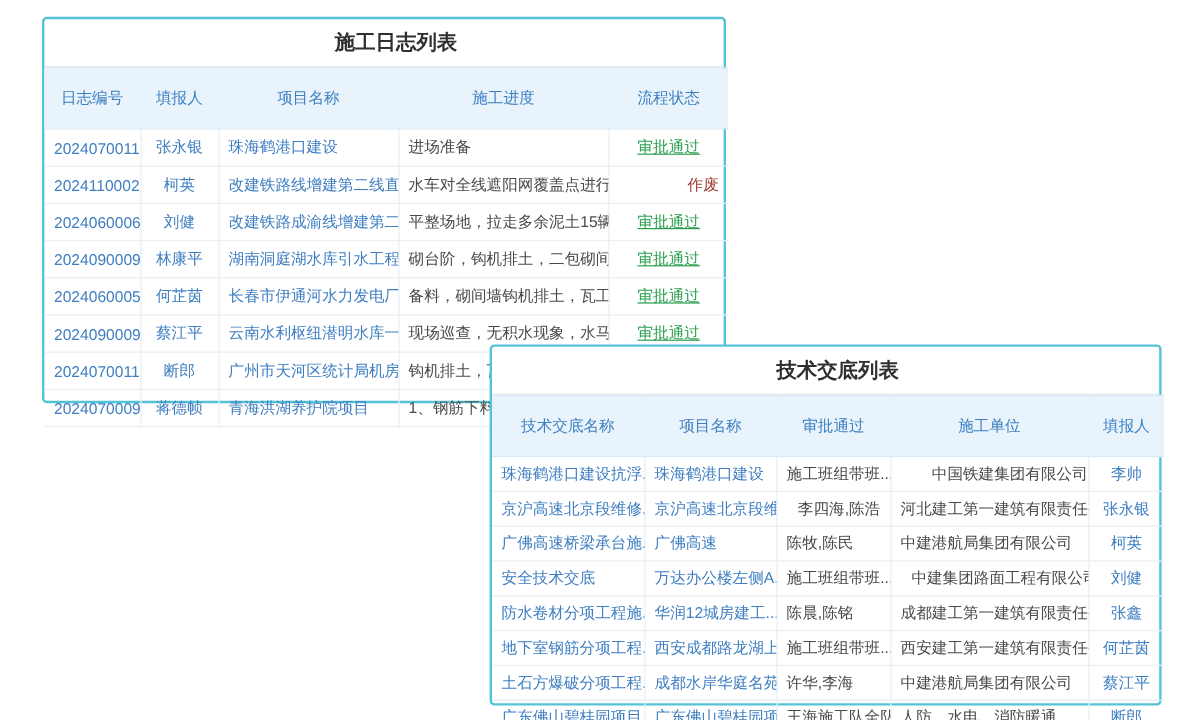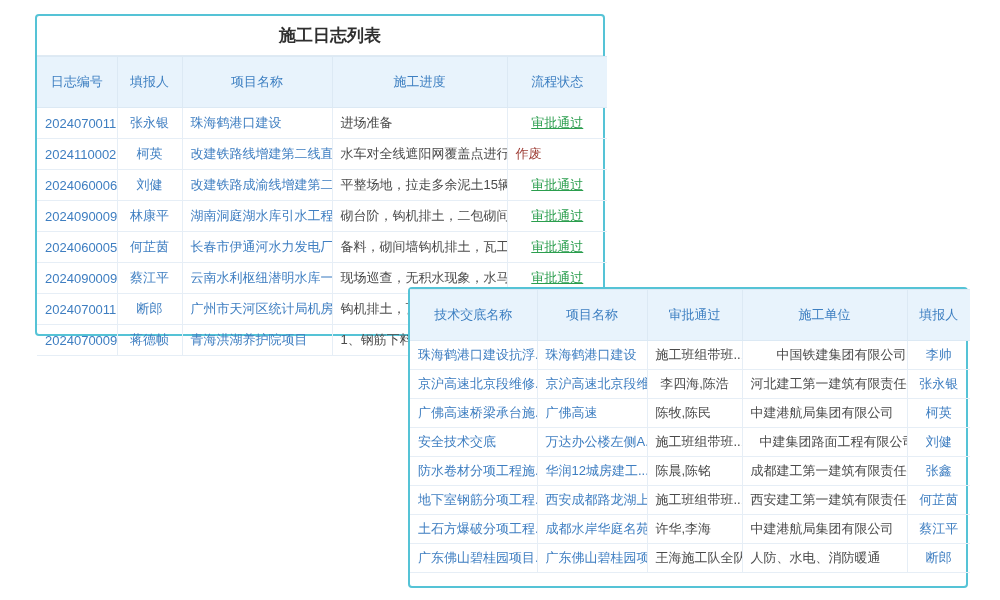--- a/index.html
+++ b/index.html
@@ -76,21 +76,21 @@
           <td style="text-align: center;"><span class="cell-link">张永银</span></td>
           <td style="text-align: left;"><span class="cell-link">珠海鹤港口建设</span></td>
           <td style="text-align: left;"><span class="cell-text">进场准备</span></td>
           <td style="text-align: center;"><span class="status status-approved">审批通过</span></td>
         </tr>
         <tr>
           <td style="text-align: center;"><span class="cell-link">2024110002</span></td>
           <td style="text-align: center;"><span class="cell-link">柯英</span></td>
           <td style="text-align: left;"><span class="cell-link">改建铁路线增建第二线直...</span></td>
           <td style="text-align: left;"><span class="cell-text">水车对全线遮阳网覆盖点进行...</span></td>
-          <td style="text-align: left;"><span class="status status-void">作废</span></td>
+          <td style="text-align: right;"><span class="status status-void">作废</span></td>
         </tr>
         <tr>
           <td style=" margin-top: 32px;"><span class="cell-link">2024060006</span></td>
           <td style="text-align: center;"><span class="cell-link">刘健</span></td>
           <td style="text-align: left;"><span class="cell-link">改建铁路成渝线增建第二...</span></td>
           <td style="text-align: left;"><span class="cell-text">平整场地，拉走多余泥土15辆...</span></td>
           <td style="text-align: center;"><span class="status status-approved">审批通过</span></td>
         </tr>
         <tr>
           <td style="text-align: center;"><span class="cell-link">2024090009</span></td>
@@ -125,20 +125,21 @@
           <td style="text-align: center;"><span class="cell-link">蒋德帧</span></td>
           <td style="text-align: left;"><span class="cell-link">青海洪湖养护院项目</span></td>
           <td style="text-align: left;"><span class="cell-text">1、钢筋下料;...</span></td>
           <td style="text-align: center;"><span class="status"></span></td>
         </tr>
       </tbody>
   </table>
 </div>
 
 <div class="panel panel-disclosure">
+  <div class="panel-title">技术交底列表</div>
   <table>
     <thead>
         <tr>
           <th style="width: 127px;">技术交底名称</th>
           <th style="width: 110px;">项目名称</th>
           <th style="width: 95px;">审批通过</th>
           <th style="width: 165px;">施工单位</th>
           <th style="width: 63px;">填报人</th>
         </tr>
       </thead>
@@ -146,21 +147,21 @@
         <tr>
           <td style="text-align: left;"><span class="cell-link">珠海鹤港口建设抗浮...</span></td>
           <td style="text-align: left;"><span class="cell-link">珠海鹤港口建设</span></td>
           <td style="text-align: left;"><span class="cell-text">施工班组带班...</span></td>
           <td style="text-align: left; padding-left: 34px;"><span class="cell-text">中国铁建集团有限公司</span></td>
           <td style="text-align: center;"><span class="cell-link">李帅</span></td>
         </tr>
         <tr>
           <td style="text-align: left;"><span class="cell-link">京沪高速北京段维修...</span></td>
           <td style="text-align: left;"><span class="cell-link">京沪高速北京段维修</span></td>
-          <td style="text-align: center;"><span class="cell-text">李四海,陈浩</span></td>
+          <td style="text-align: right;"><span class="cell-text">李四海,陈浩</span></td>
           <td style="text-align: left;"><span class="cell-text">河北建工第一建筑有限责任公司</span></td>
           <td style="text-align: center;"><span class="cell-link">张永银</span></td>
         </tr>
         <tr>
           <td style="text-align: left;"><span class="cell-link">广佛高速桥梁承台施...</span></td>
           <td style="text-align: left;"><span class="cell-link">广佛高速</span></td>
           <td style="text-align: left;"><span class="cell-text">陈牧,陈民</span></td>
           <td style="text-align: left;"><span class="cell-text">中建港航局集团有限公司</span></td>
           <td style="text-align: center;"><span class="cell-link">柯英</span></td>
         </tr>

